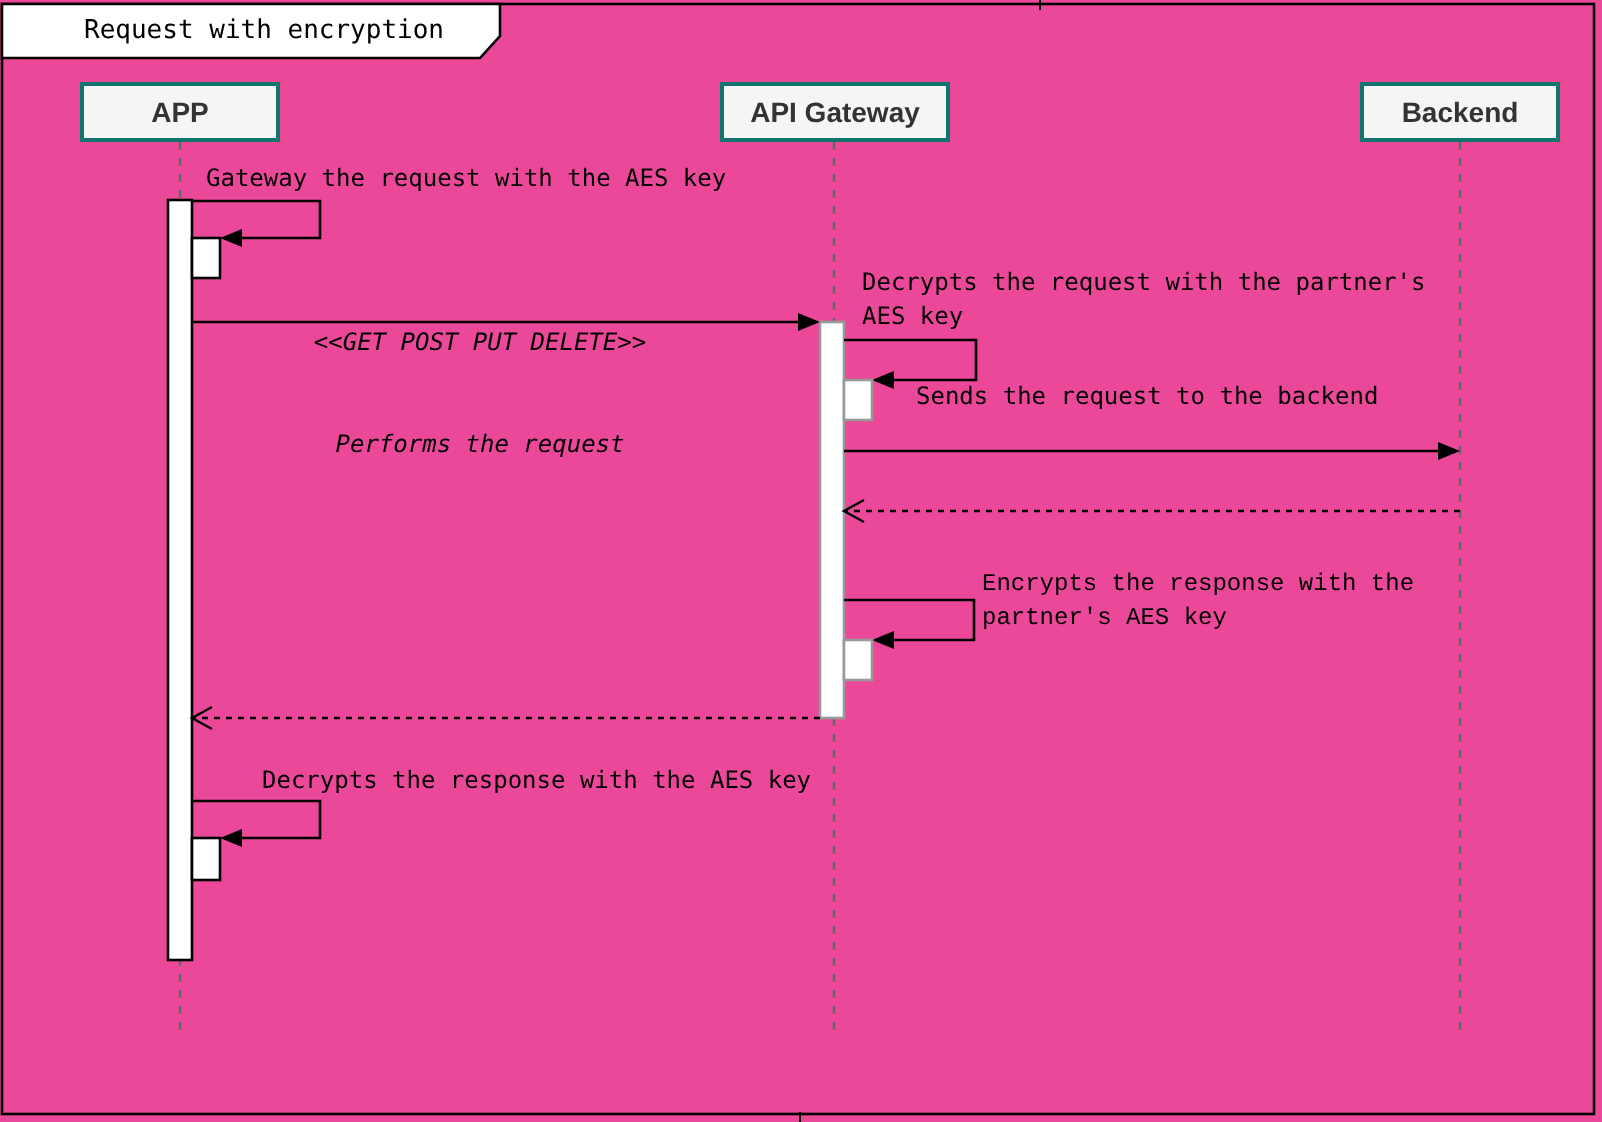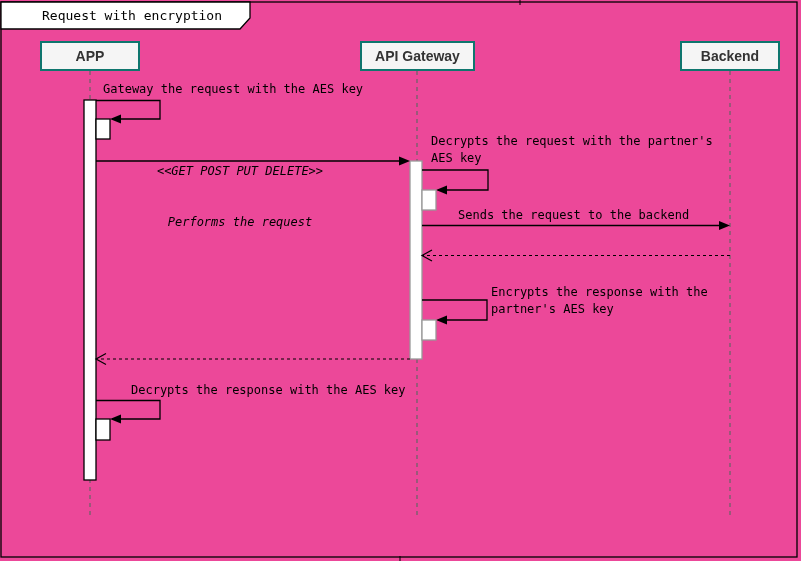--- a/index.html
+++ b/index.html
@@ -125,20 +125,20 @@
   <div class="msg" style="left:103px; top:81px;">Gateway the request with the AES key</div>
 
   <div class="msg center" style="left:80px; top:129px; width:320px;">
     <div>&lt;&lt;GET POST PUT DELETE&gt;&gt;</div>
     <div>Performs the request</div>
   </div>
 
   <div class="msg" style="left:431px; top:133px;">Decrypts the request with the partner's
 AES key</div>
 
-  <div class="msg" style="left:458px; top:207px;">Sends the request to the backend</div>
+  <div class="msg" style="left:458px; top:190px;">Sends the request to the backend</div>
 
-  <div class="msg" style="left:491px; top:284px;">Encrypts the response with the
+  <div class="msg" style="left:491px; top:284px;font-family:Liberation Mono, monospace;">Encrypts the response with the
 partner's AES key</div>
 
   <div class="msg" style="left:103px; top:382px;margin-left:28px;">Decrypts the response with the AES key</div>
 
 </div>
 
 </body></html>

